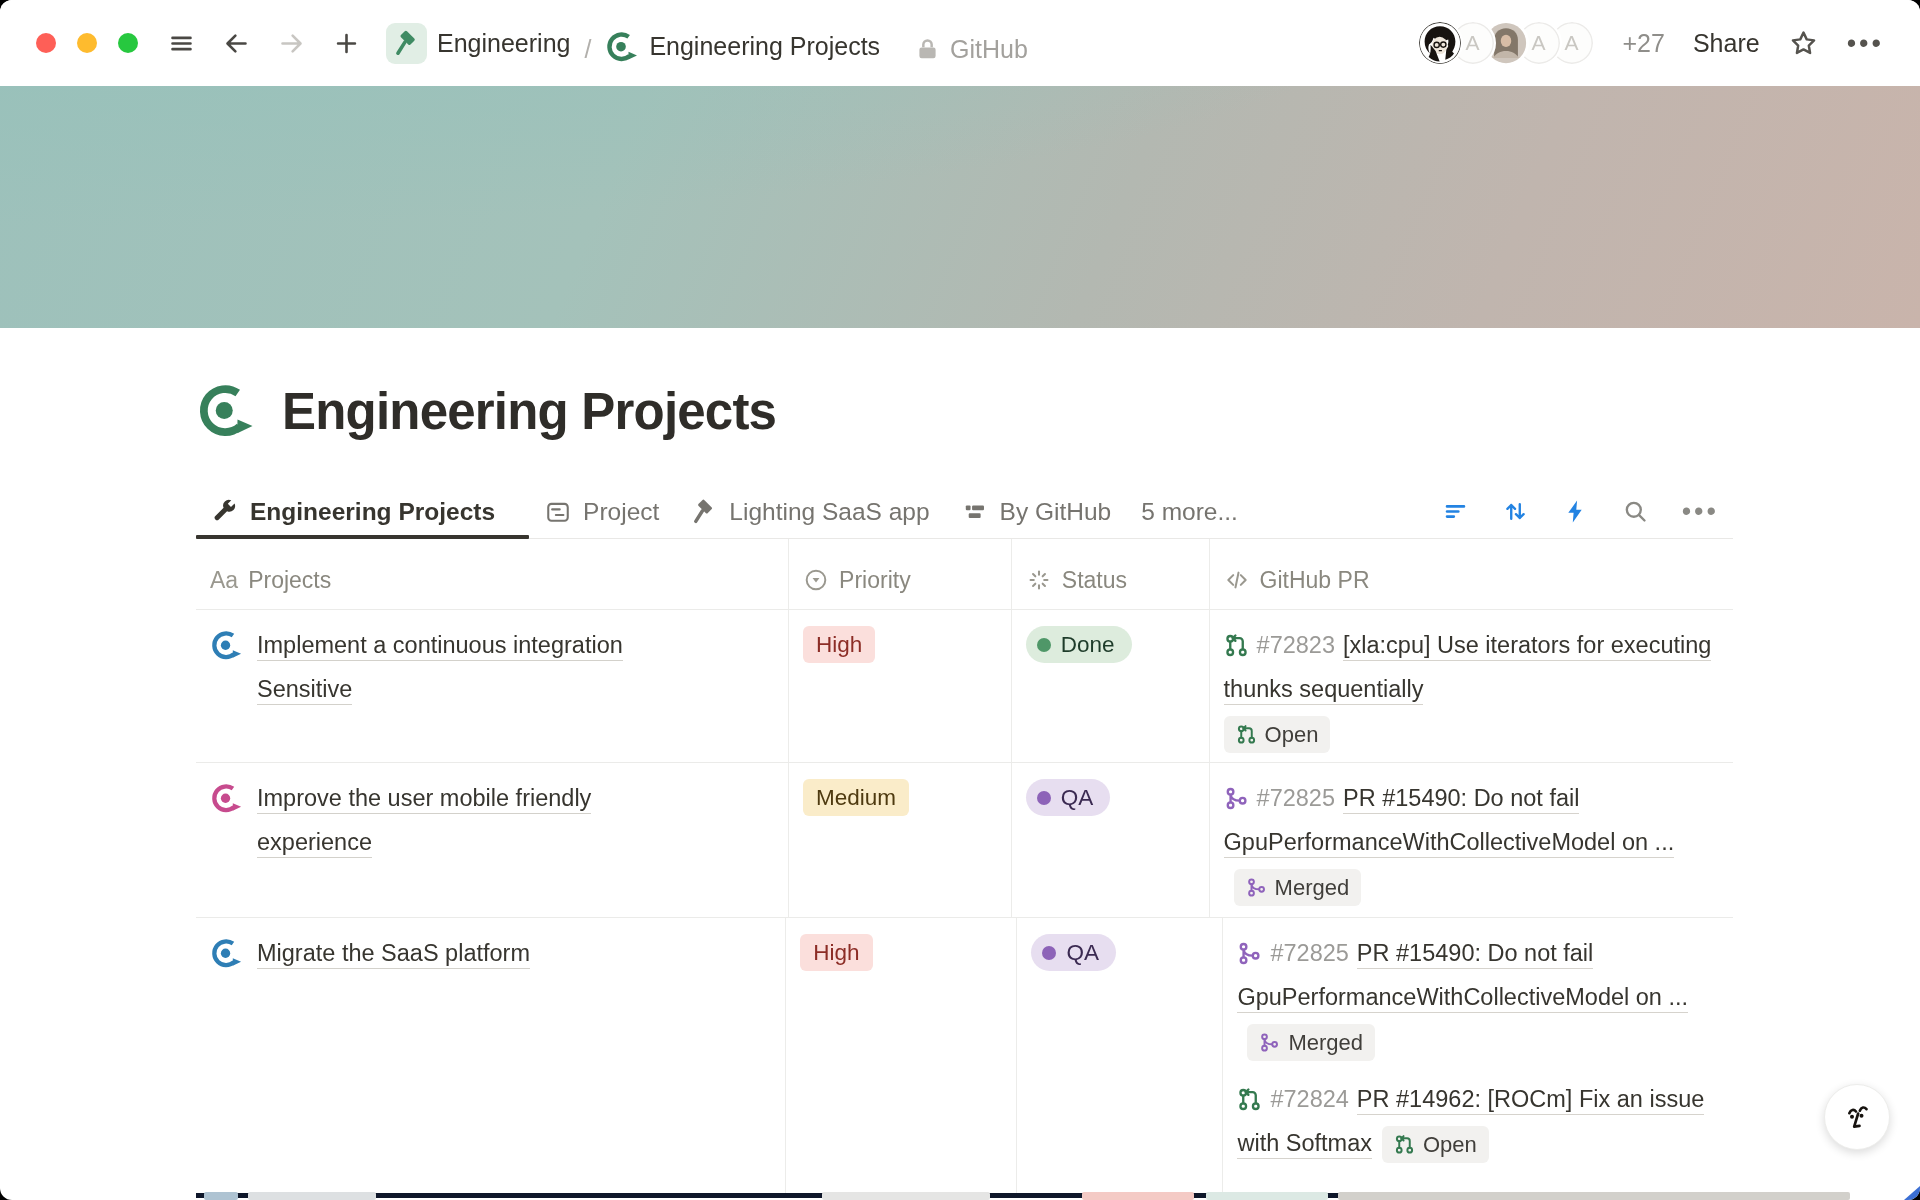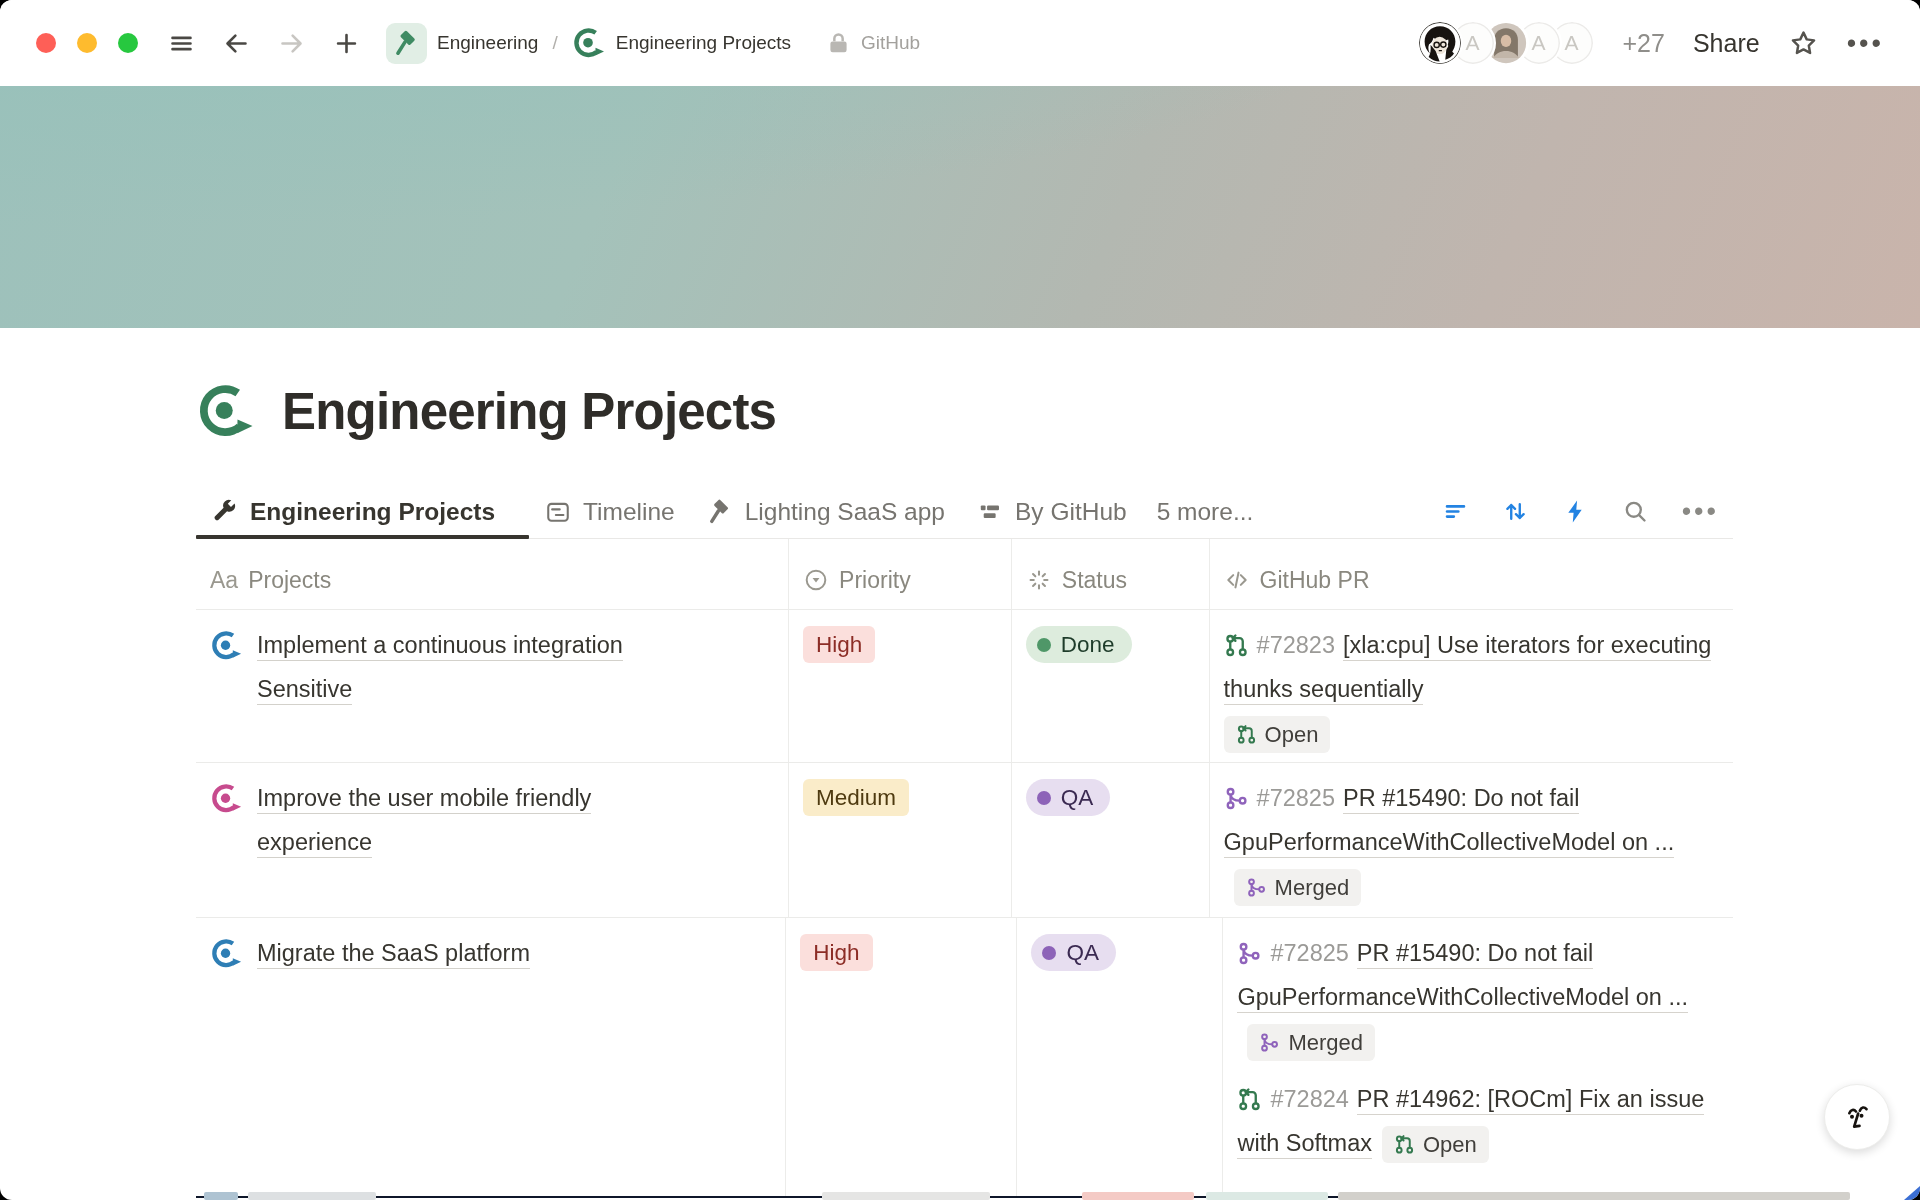--- a/index.html
+++ b/index.html
@@ -10,21 +10,21 @@
 
   
   .topbar { height:86px; display:flex; align-items:center; padding:0 36px; background:#fff; }
   .traffic { display:flex; gap:21px; margin-right:30px; }
   .tl { width:20px; height:20px; border-radius:50%; display:inline-block; cursor:default; }
   .tl.red{ background:#fe5f57; } .tl.yellow{ background:#febb2e; } .tl.green{ background:#27c83f; }
   .navbtns { display:flex; align-items:center; gap:28px; margin-right:26px; }
   .iconbtn { background:none; border:none; cursor:pointer; display:flex; align-items:center; color:#4a4844; padding:0; }
   .iconbtn.disabled { color:#c8c6c2; }
   .ic24 { width:27px; height:27px; }
-  .breadcrumb { display:flex; align-items:center; gap:12px; font-size:19px; color:#37352f; }
+  .breadcrumb { display:flex; align-items:flex-end; gap:12px; font-size:25px; color:#37352f; }
   .crumb { display:flex; align-items:center; gap:10px; cursor:pointer; }
   .chip { width:41px; height:41px; border-radius:9px; background:#e1eee5; display:flex; align-items:center; justify-content:center; color:#3f8b63; }
   .chip svg { width:27px; height:27px; }
   .crumb .pgicon { width:34px; height:34px; color:#37805b; }
   .sep { color:#b2b0ac; margin:0 2px; }
   .locked { display:flex; align-items:center; gap:9px; color:#a3a19d; margin-left:22px; cursor:pointer; }
   .locked .ic24 { color:#b9b7b3; }
   .topright { margin-left:auto; display:flex; align-items:center; gap:28px; }
   .avstack { display:flex; }
   .av { width:46px; height:46px; border-radius:50%; border:2px solid #fff; background:#fff; position:relative; overflow:hidden; }
@@ -65,21 +65,21 @@
   .vt .ic24 { width:27px; height:27px; }
 
   
   .thead { display:flex; height:70px; color:#8a887f; font-size:23px; }
   .thead .th { display:flex; align-items:center; gap:10px; padding:12px 14px 0; cursor:pointer; }
   .th .ic24 { width:26px; height:26px; color:#9a988f; }
   .th .aatxt { font-size:23px; color:#9a988f; }
   .col-project{ width:603px; } .col-priority{ width:199px; } .col-status{ width:201px;margin-left:27px; } .col-github{ width:534px; }
   .bl { border-left:1px solid #ececea; }
   .trow { display:flex; border-top:1px solid #ebebe9; overflow:hidden; }
-  .trow.r1{ height:153px; } .trow.r2{ height:155px; } .trow.r3{ height:281px; border-bottom:2px solid #0f172a;gap:13px; }
+  .trow.r1{ height:153px; } .trow.r2{ height:155px; } .trow.r3{ height:281px; border-bottom:5px solid #0f172a;gap:13px; }
   .cell { padding:13px 14px; }
   .pcell { display:flex; align-items:flex-start; gap:14px; cursor:pointer; }
   .pcell .rowicon { width:33px; height:33px; flex:none; margin-top:6px; }
   .ptitle { font-size:23.5px; line-height:44px; color:#37352f; max-width:430px; font-weight:500; }
   .ptitle span { border-bottom:1.5px solid #d3d1cb; padding-bottom:2px;margin-top:48px; }
   .pill { display:inline-flex; align-items:center; height:37px; padding:0 13px; border-radius:6px; font-size:22.5px; cursor:pointer; }
   .pill-status { display:inline-flex; align-items:center; gap:10px; height:37px; padding:0 17px 0 11px; border-radius:19px; font-size:22.5px; cursor:pointer; }
   .dot { width:14px; height:14px; border-radius:50%; }
   .cell.sel { padding-top:16px; }
   .prcell { font-size:23.5px; line-height:44px; padding-bottom:0; }
@@ -307,21 +307,21 @@
       <button class="tab active">
         <svg class="ic24" viewBox="0 0 24 24">
             <use href="#i-wrench"></use>
           </svg>
         <span>Engineering Projects</span>
       </button>
       <button class="tab">
         <svg class="ic24" viewBox="0 0 24 24">
             <use href="#i-timeline"></use>
           </svg>
-        <span>Timeline</span>
+        <span>Project</span>
       </button>
       <button class="tab">
         <svg class="ic24" viewBox="0 0 24 24">
             <use href="#i-hammer"></use>
           </svg>
         <span>Lighting SaaS app</span>
       </button>
       <button class="tab">
         <svg class="ic24" viewBox="0 0 24 24">
             <use href="#i-board"></use>

